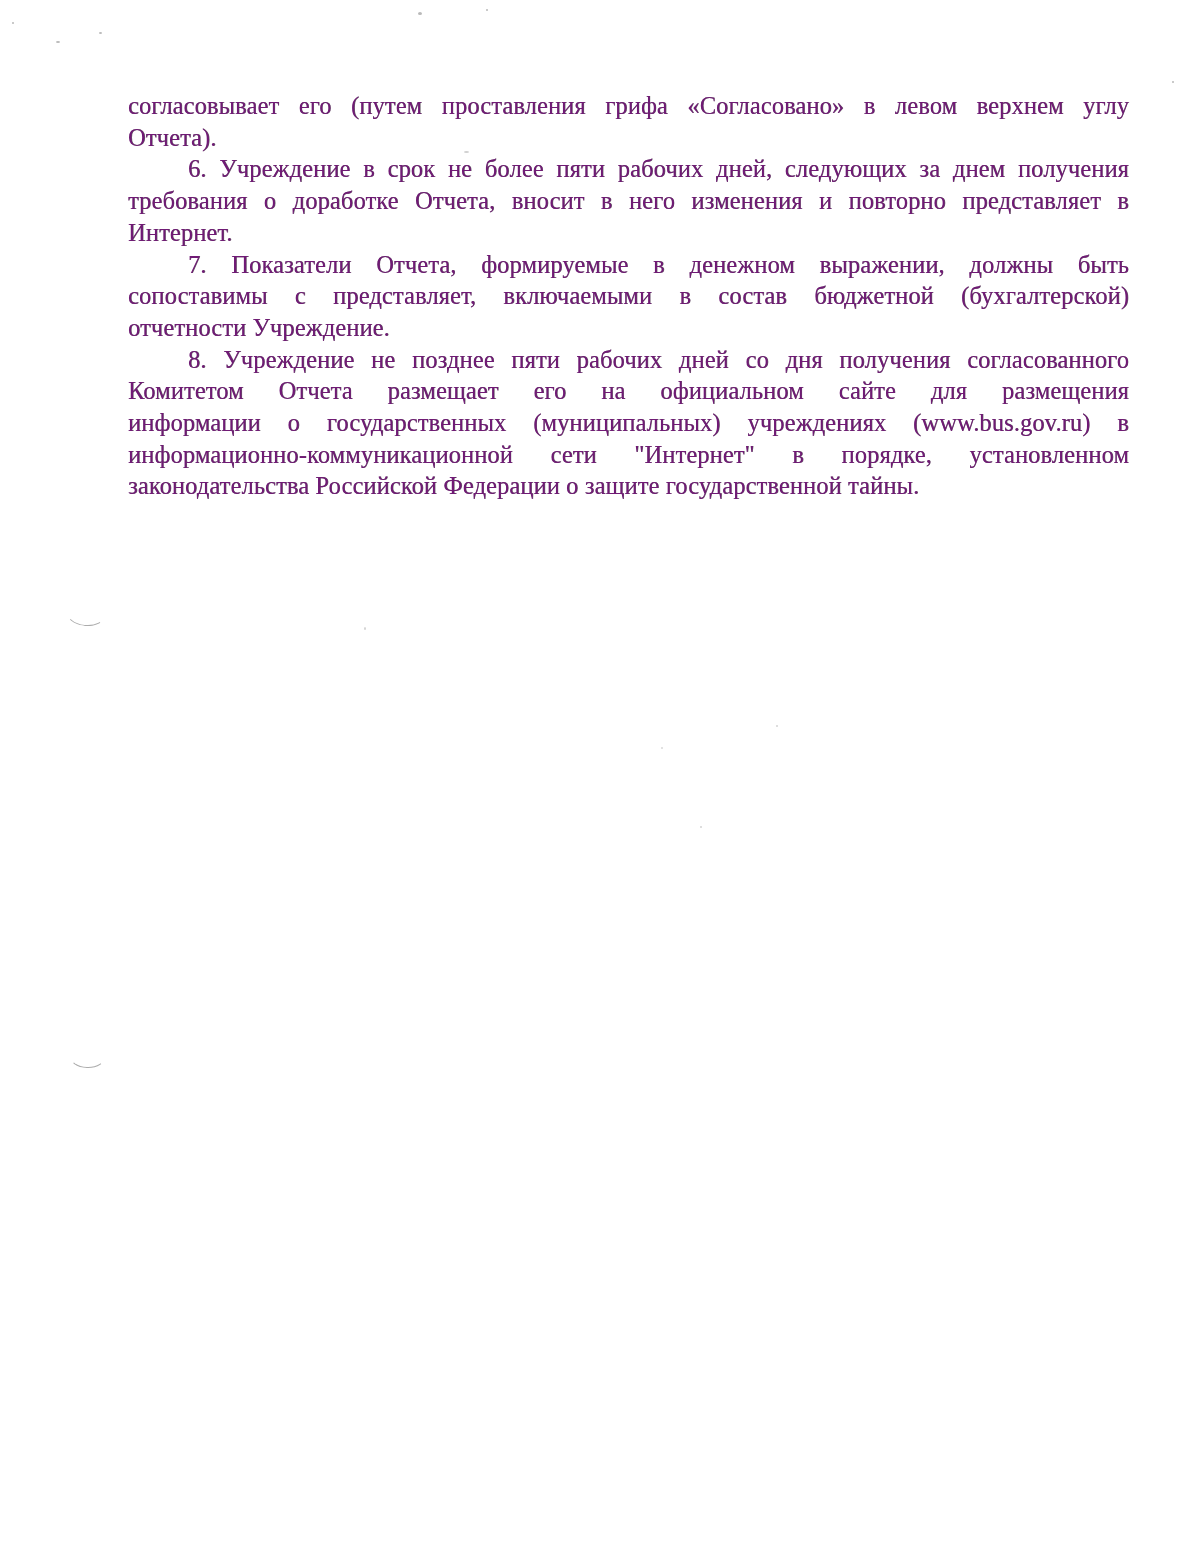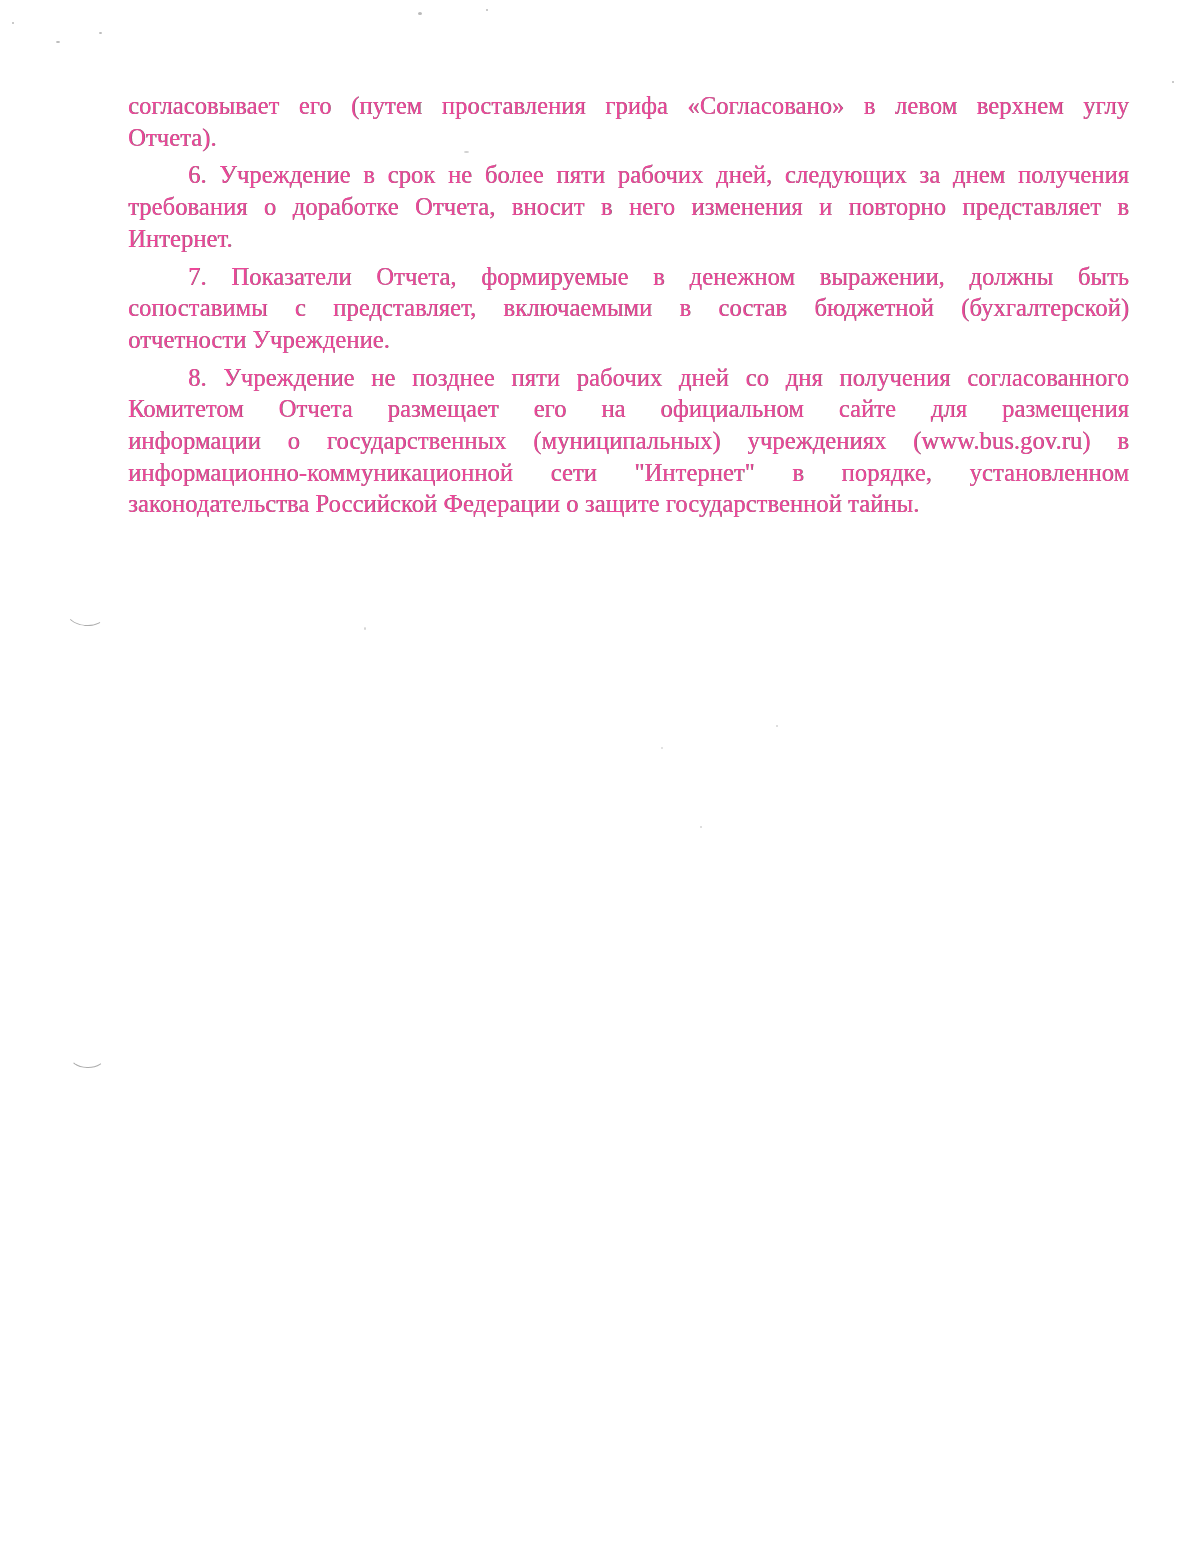--- a/index.html
+++ b/index.html
@@ -15,35 +15,34 @@
     overflow: hidden;
     font-family: "Liberation Serif", "DejaVu Serif", serif;
   }
   .textblock {
     position: absolute;
     left: 128px;
     top: 90px;
     width: 1001px;
     font-size: 24.5px;
     line-height: 31.7px;
-    color: #ec4899;
+    color: #701a75;
     text-shadow: 0.4px 0.2px 0 rgba(23,23,23,0.65);
     letter-spacing: 0.1px;
   }
   .ln {
     text-align: justify;
     text-align-last: left;
     white-space: normal;
   }
   .ln.j {
     text-align-last: justify;
   }
   .ln.ind {
     padding-left: 60px;
-    margin-top: 6px;
   }
   
   .arc {
     position: absolute;
     border: 1.6px solid transparent;
     border-bottom-color: #9e9e9e;
     border-radius: 50%;
     opacity: 0.85;
   }
   .arc.arc-top {

